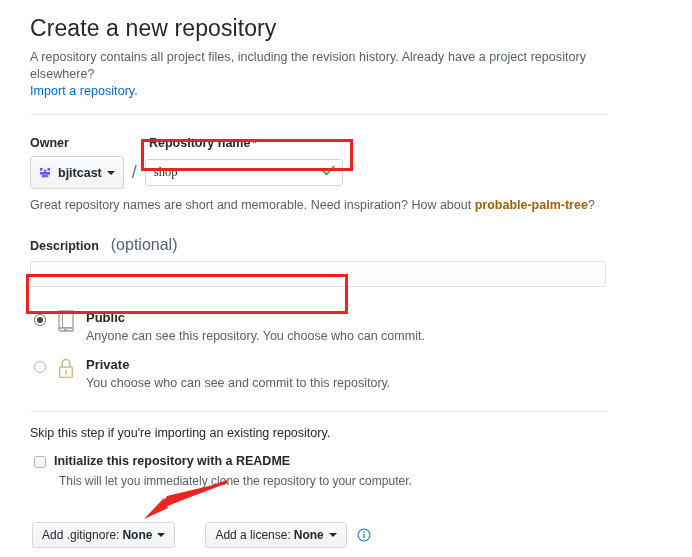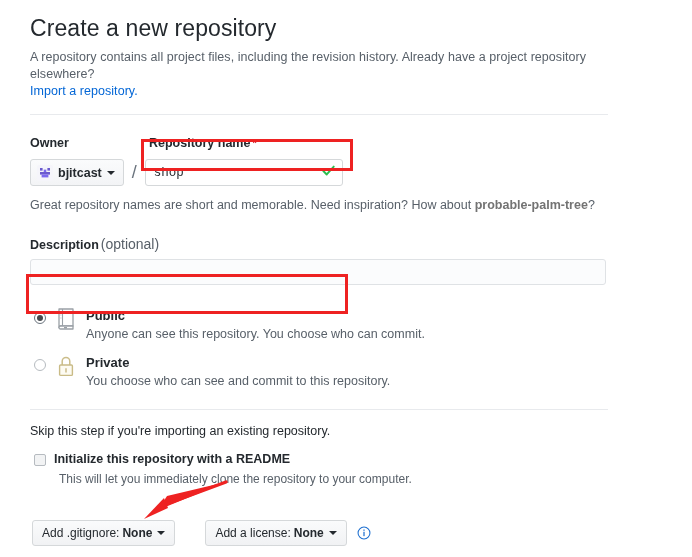--- a/index.html
+++ b/index.html
@@ -83,21 +83,21 @@
 
   .name-row {
     display: flex;
     align-items: center;
     margin-top: 7px;
     height: 29px;
   }
   .owner-select {
     display: flex;
     align-items: center;
-    height: 27px;
+    height: 33px;
     box-sizing: border-box;
     padding: 0 8px 0 6px;
     background: linear-gradient(#fafbfc, #f3f4f6);
     border: 1px solid #d5d8da;
     border-radius: 3px;
     font-size: 12.5px;
     font-weight: bold;
     color: #24292e;
     cursor: pointer;
   }
@@ -126,21 +126,21 @@
   .name-input-wrap {
     position: relative;
     width: 198px;
   }
   .name-input {
     width: 100%;
     height: 27px;
     box-sizing: border-box;
     padding: 0 26px 0 8px;
     font-size: 12.5px;
-    font-family: Liberation Mono, monospace;
+    font-family: Liberation Serif, serif;
     color: #24292e;
     border: 1px solid #d5d8da;
     border-radius: 3px;
     background: #fff;
     outline: none;
   }
   .check-ok {
     position: absolute;
     right: 7px;
     top: 4px;
@@ -148,36 +148,36 @@
     pointer-events: none;
   }
 
   .hint {
     font-size: 12.5px;
     color: #586069;
     margin-top: 10px;
     line-height: 17px;
   }
   .hint b {
-    color: #737373;
+    color: #a16207;
     font-weight: bold;
   }
 
   
   .desc-label {
     margin-top: 22px;
     font-size: 12.5px;
     font-weight: bold;
     color: #24292e;
   }
   .optional {
     font-weight: normal;
     color: #586069;
-    font-size: 14px;
-    margin-left: 2px;
+    font-size: 16px;
+    margin-left: 12px;
   }
   .desc-input {
     margin-top: 7px;
     display: block;
     width: 576px;
     height: 26px;
     box-sizing: border-box;
     padding: 0 8px;
     font-size: 12.5px;
     font-family: "Liberation Sans", sans-serif;

